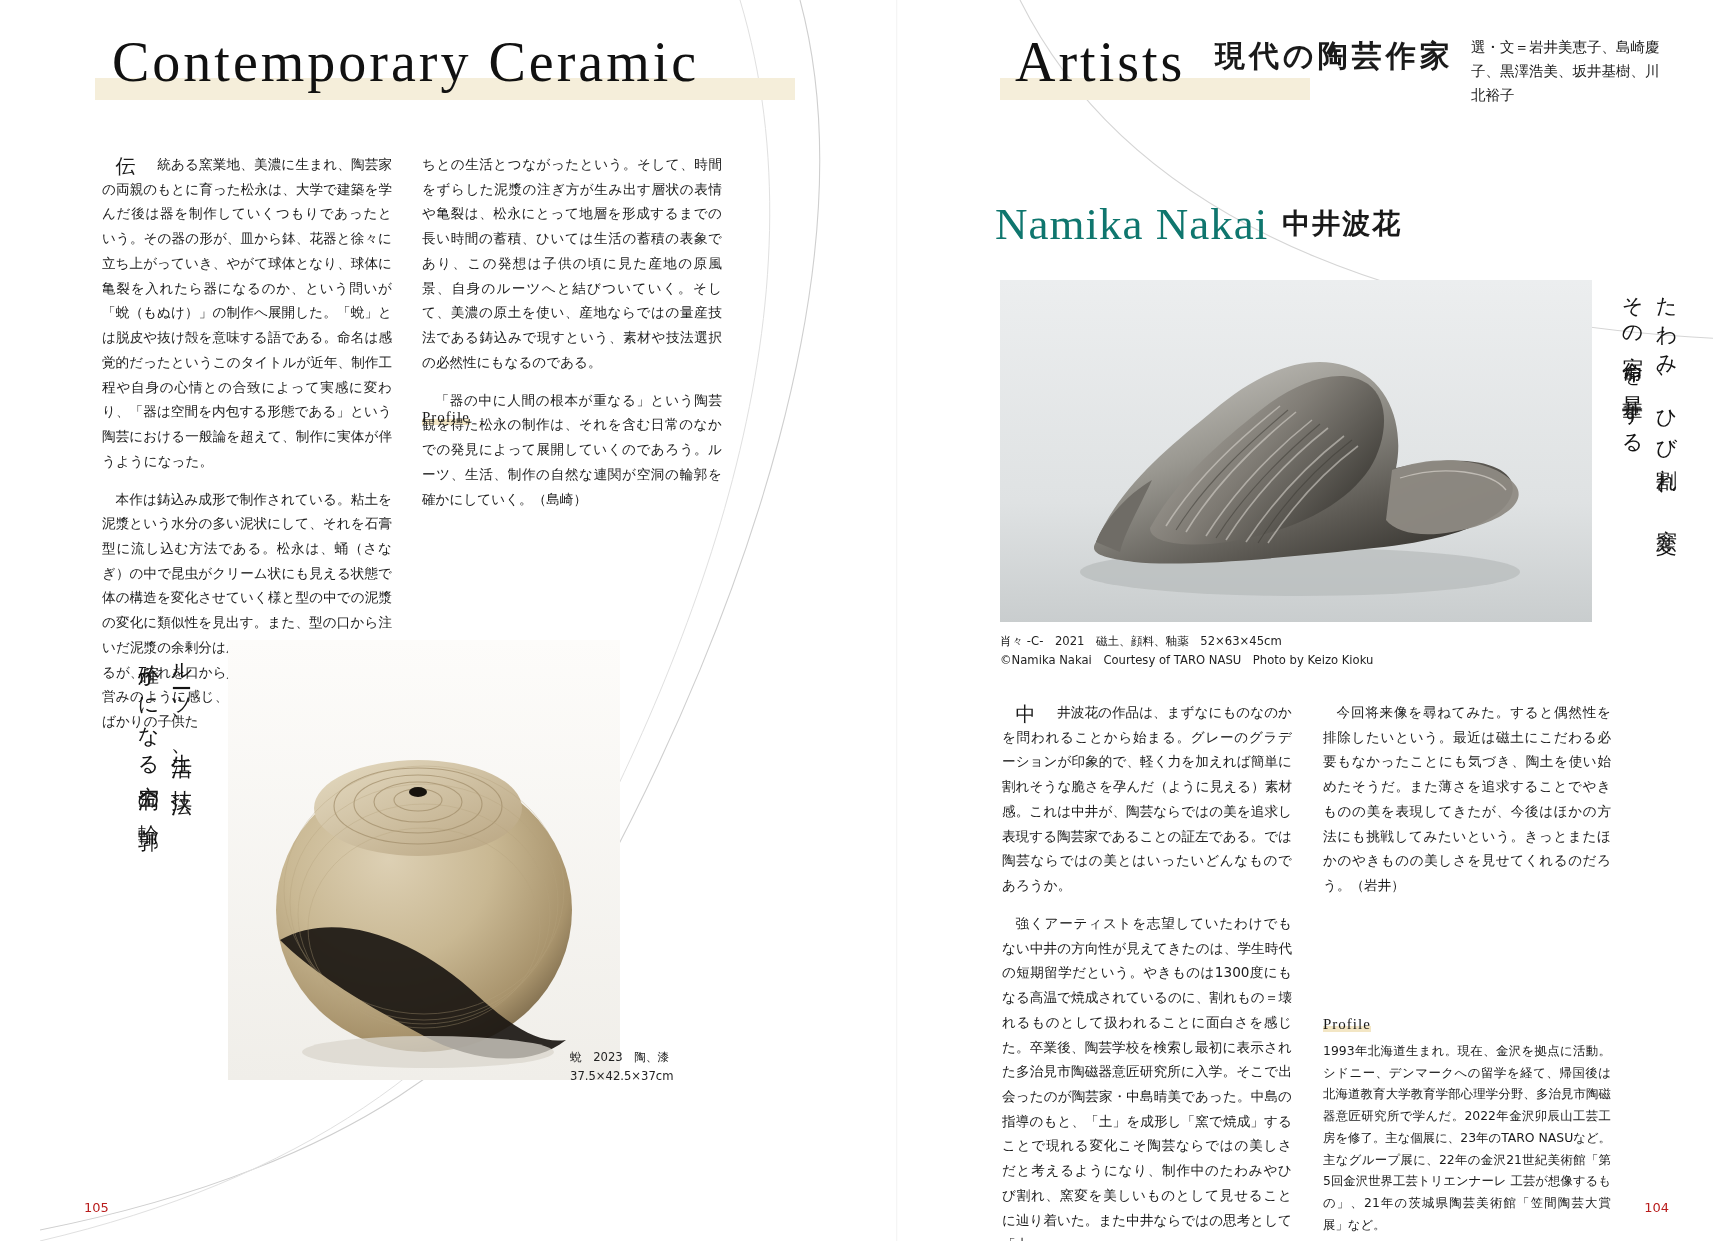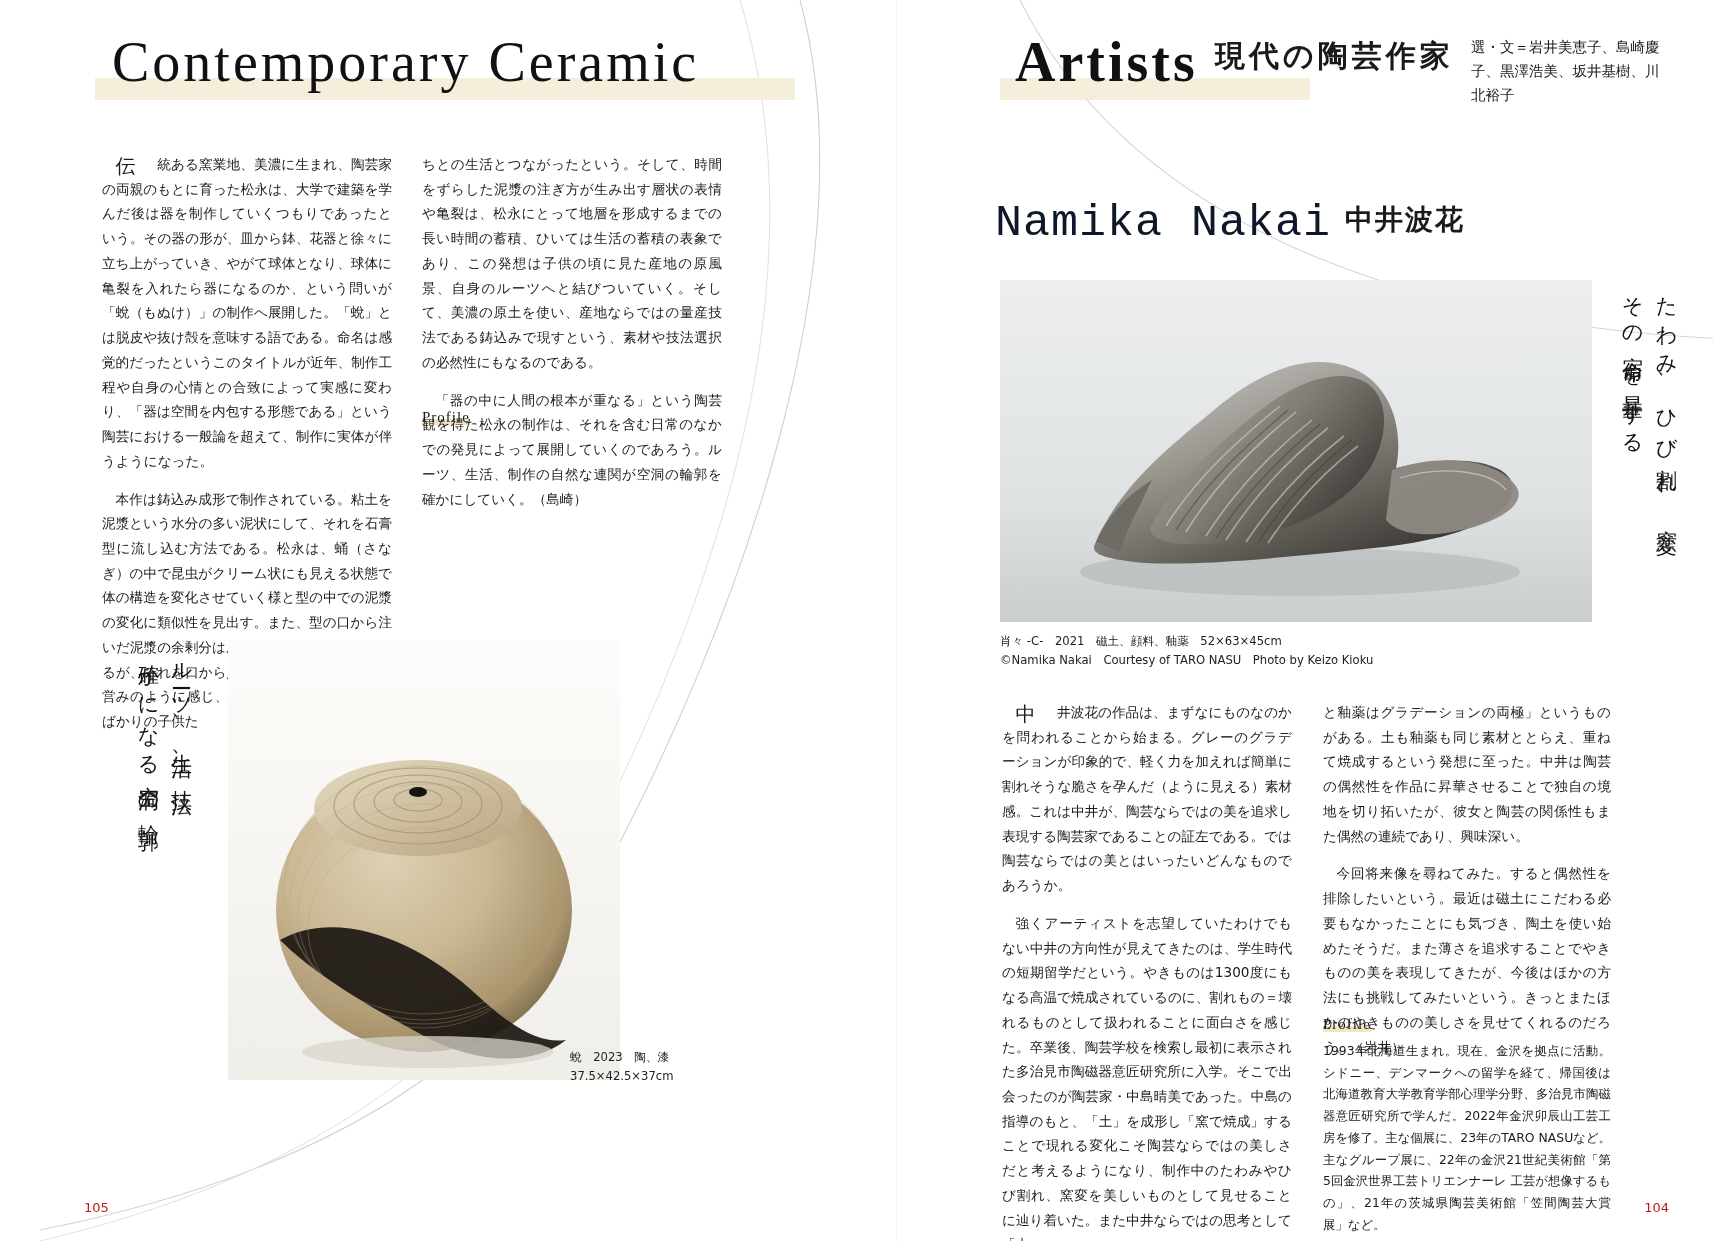--- a/index.html
+++ b/index.html
@@ -24,21 +24,21 @@
   .mast-right-hl{left:960px;top:78px;width:310px;height:22px;}
 
   .mast-title{
     position:absolute;
     font-family:"Liberation Serif", serif;
     font-weight:400;
     letter-spacing:2px;
     color:#111;
   }
   .mast-contemporary{left:72px;top:30px;font-size:56px;letter-spacing:3px;}
-  .mast-artists{left:975px;top:30px;font-size:56px;letter-spacing:3px;font-weight:bold;}
+  .mast-artists{left:975px;top:30px;font-size:56px;letter-spacing:3px;}
   .mast-jp{
     position:absolute;left:1175px;top:36px;
     font-size:30px;letter-spacing:4px;
     font-family:"DejaVu Serif", serif;
     font-weight:700;
   }
   .credits{
     position:absolute;right:42px;top:36px;
     width:200px;
     font-family:"DejaVu Sans", sans-serif;
@@ -83,24 +83,24 @@
   .profile-body{
     font-family:"DejaVu Sans", sans-serif;
     font-size:12.4px;
     line-height:1.75;
     text-align:justify;
   }
 
   
   .artist-name-row{position:absolute;white-space:nowrap;}
   .artist-latin{
-    font-family:Liberation Mono, monospace;
+    font-family:Liberation Serif, serif;
     font-size:45px;
     letter-spacing:1px;
-    color:#0f172a;
+    color:#0f766e;
   }
   .artist-jp{
     font-family:"DejaVu Serif", serif;
     font-size:28px;
     font-weight:700;
     margin-left:14px;
     letter-spacing:2px;
     vertical-align:6px;
   }
 
@@ -295,21 +295,20 @@
 
   <div class="col" style="left:962px;top:700px;width:290px;">
     <p class="dropcap-para">
       <span class="dropcap">中</span>
       <span>井波花の作品は、まずなにものなのかを問われることから始まる。グレーのグラデーションが印象的で、軽く力を加えれば簡単に割れそうな脆さを孕んだ（ように見える）素材感。これは中井が、陶芸ならではの美を追求し表現する陶芸家であることの証左である。では陶芸ならではの美とはいったいどんなものであろうか。</span>
     </p>
     <p>強くアーティストを志望していたわけでもない中井の方向性が見えてきたのは、学生時代の短期留学だという。やきものは1300度にもなる高温で焼成されているのに、割れもの＝壊れるものとして扱われることに面白さを感じた。卒業後、陶芸学校を検索し最初に表示された多治見市陶磁器意匠研究所に入学。そこで出会ったのが陶芸家・中島晴美であった。中島の指導のもと、「土」を成形し「窯で焼成」することで現れる変化こそ陶芸ならではの美しさだと考えるようになり、制作中のたわみやひび割れ、窯変を美しいものとして見せることに辿り着いた。また中井ならではの思考として「土</p>
   </div>
 
   <div class="col" style="left:1283px;top:700px;width:288px;">
-    <p class="noindent">と釉薬はグラデーションの両極」というものがある。土も釉薬も同じ素材ととらえ、重ねて焼成するという発想に至った。中井は陶芸の偶然性を作品に昇華させることで独自の境地を切り拓いたが、彼女と陶芸の関係性もまた偶然の連続であり、興味深い。</p>
     <p>今回将来像を尋ねてみた。すると偶然性を排除したいという。最近は磁土にこだわる必要もなかったことにも気づき、陶土を使い始めたそうだ。また薄さを追求することでやきものの美を表現してきたが、今後はほかの方法にも挑戦してみたいという。きっとまたほかのやきものの美しさを見せてくれるのだろう。（岩井）</p>
   </div>
 
   <div style="position:absolute;left:1283px;top:1015px;width:288px;">
     <div class="profile-head">Profile</div>
     <div class="profile-body">1993年北海道生まれ。現在、金沢を拠点に活動。シドニー、デンマークへの留学を経て、帰国後は北海道教育大学教育学部心理学分野、多治見市陶磁器意匠研究所で学んだ。2022年金沢卯辰山工芸工房を修了。主な個展に、23年のTARO NASUなど。主なグループ展に、22年の金沢21世紀美術館「第5回金沢世界工芸トリエンナーレ 工芸が想像するもの」、21年の茨城県陶芸美術館「笠間陶芸大賞展」など。</div>
   </div>
 
   <div class="folio folio-right">104</div>
 

